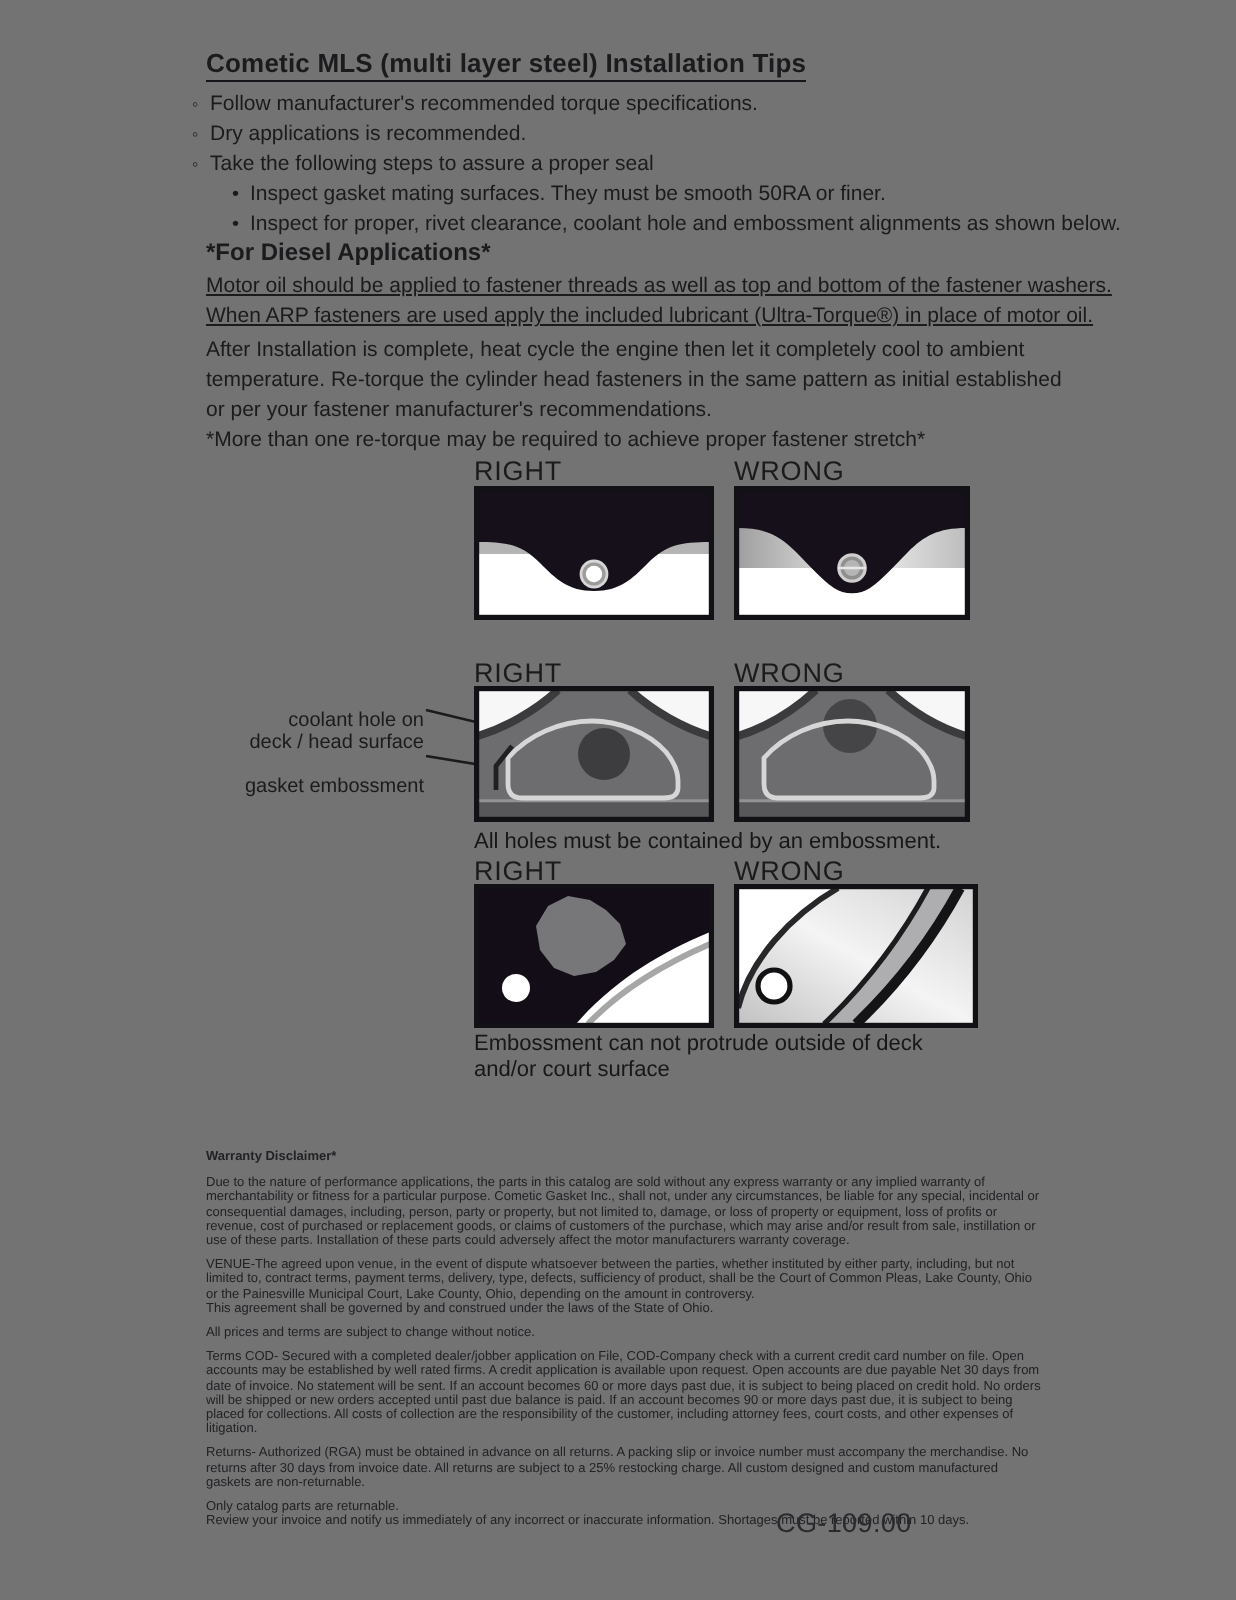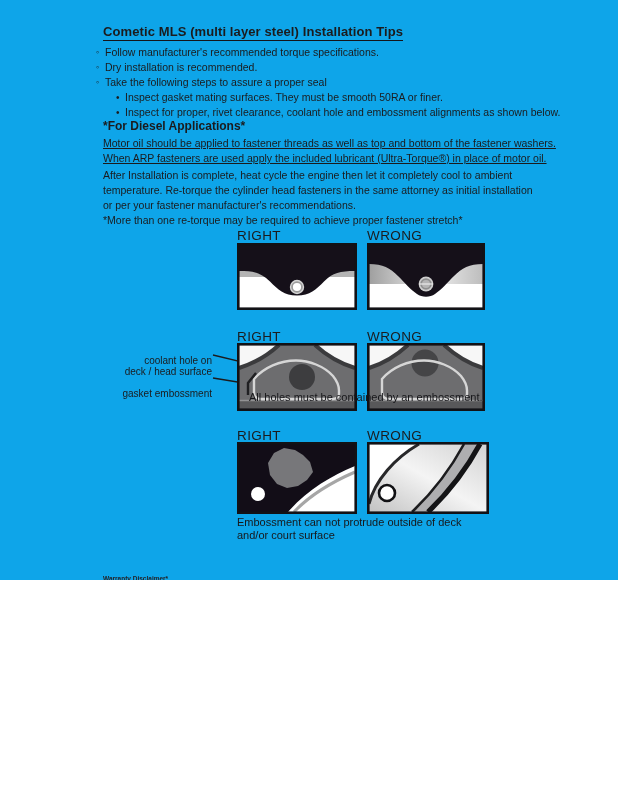--- a/index.html
+++ b/index.html
@@ -1,35 +1,35 @@
 <!DOCTYPE html>
 <html><head>
 <meta charset="utf-8">
 <style>
   html,body{margin:0;padding:0;background:#fff;}
-  .page{position:relative;width:618px;height:580px;background:#0ea5e9;overflow:hidden;
+  .page{position:relative;width:618px;height:800px;background:#737373;overflow:hidden;
         font-family:"Liberation Sans",sans-serif;color:#1b1b1d;}
   .abs{position:absolute;}
   .title{left:103px;top:24px;font-size:13px;font-weight:bold;
          border-bottom:1.6px solid #15151a;padding-bottom:1px;letter-spacing:.1px;}
   .bullet-row{display:flex;font-size:10.5px;line-height:13px;white-space:nowrap;}
   .bullet-glyph{width:9px;flex:0 0 9px;font-size:9px;line-height:13px;}
   .b0{left:96px;top:46px;} .b1{left:96px;top:61px;} .b2{left:96px;top:76px;}
   .sb0{left:116px;top:91px;} .sb1{left:116px;top:106px;}
   .sb0 .bullet-glyph,.sb1 .bullet-glyph{font-size:10px;}
   .diesel-heading{left:103px;top:119px;font-size:12px;font-weight:bold;}
   .para{left:103px;font-size:10.5px;line-height:15px;white-space:nowrap;}
   .p1{top:136px;text-decoration:underline;} .p2{top:168px;} .note{top:213px;}
   .dg-label{font-size:13.5px;font-weight:normal;text-align:left;letter-spacing:.4px;}
   .r1l{top:228px;} .r2l{top:329px;} .r3l{top:428px;}
   .colA{left:237px;width:120px;} .colB{left:367px;width:118px;} .colB3{left:367px;width:122px;}
   .panel{display:block;}
   .r1p{top:243px;} .r2p{top:343px;} .r3p{top:442px;}
   .caption{left:237px;font-size:11px;line-height:13px;color:#17171a;}
-  .cap1{top:314px;} .cap2{top:391px;margin-left:12px;} .cap3{top:516px;}
+  .cap1{top:314px;} .cap2{top:415px;} .cap3{top:516px;}
   .callout{left:100px;width:112px;text-align:right;font-size:10px;line-height:11px;margin-top:16px;}
   .co1{top:339px;} .co2{top:372px;}
   .leader{left:150px;top:343px;}
   .legal{left:103px;top:575px;width:420px;font-size:6.5px;line-height:7.2px;color:#222226;}
   .legal-heading{font-weight:bold;margin-bottom:6px;}
   .legal-group{margin-bottom:5px;}
   .pagenum{left:388px;top:754px;font-size:13.5px;letter-spacing:.2px;color:#2a2a2e;}
 </style>
 </head>
 <body>
@@ -37,21 +37,21 @@
 <div class="page">
 
   <div class="abs title">Cometic MLS (multi layer steel) Installation Tips</div>
 
   <div class="abs bullet-row b0">
     <span class="bullet-glyph">◦</span>
     <span>Follow manufacturer's recommended torque specifications.</span>
   </div>
   <div class="abs bullet-row b1">
     <span class="bullet-glyph">◦</span>
-    <span>Dry installation is recommended.</span>
+    <span>Dry applications is recommended.</span>
   </div>
   <div class="abs bullet-row b2">
     <span class="bullet-glyph">◦</span>
     <span>Take the following steps to assure a proper seal</span>
   </div>
   <div class="abs bullet-row sb0">
     <span class="bullet-glyph">•</span>
     <span>Inspect gasket mating surfaces.  They must be smooth 50RA or finer.</span>
   </div>
   <div class="abs bullet-row sb1">
@@ -60,21 +60,21 @@
   </div>
 
   <div class="abs diesel-heading">*For Diesel Applications*</div>
 
   <div class="abs para p1">
     <div>Motor oil should be applied to fastener threads as well as top and bottom of the fastener washers.</div>
     <div>When ARP fasteners are used apply the included lubricant (Ultra-Torque®) in place of motor oil.</div>
   </div>
   <div class="abs para p2">
     <div>After Installation is complete, heat cycle the engine then let it completely cool to ambient</div>
-    <div>temperature. Re-torque the cylinder head fasteners in the same attorney as initial installation</div>
+    <div>temperature. Re-torque the cylinder head fasteners in the same pattern as initial established</div>
     <div>or per your fastener manufacturer's recommendations.</div>
   </div>
   <div class="abs para note">*More than one re-torque may be required to achieve proper fastener stretch*</div>
 
   <div class="abs dg-label r1l colA">RIGHT</div>
   <div class="abs dg-label r1l colB">WRONG</div>
 
   <svg class="abs panel r1p colA" width="120" height="67" viewBox="0 0 120 67">
     <rect x="0" y="0" width="120" height="67" fill="#ffffff"></rect>
     <rect x="2" y="26" width="116" height="8" fill="#b4b4b4"></rect>

